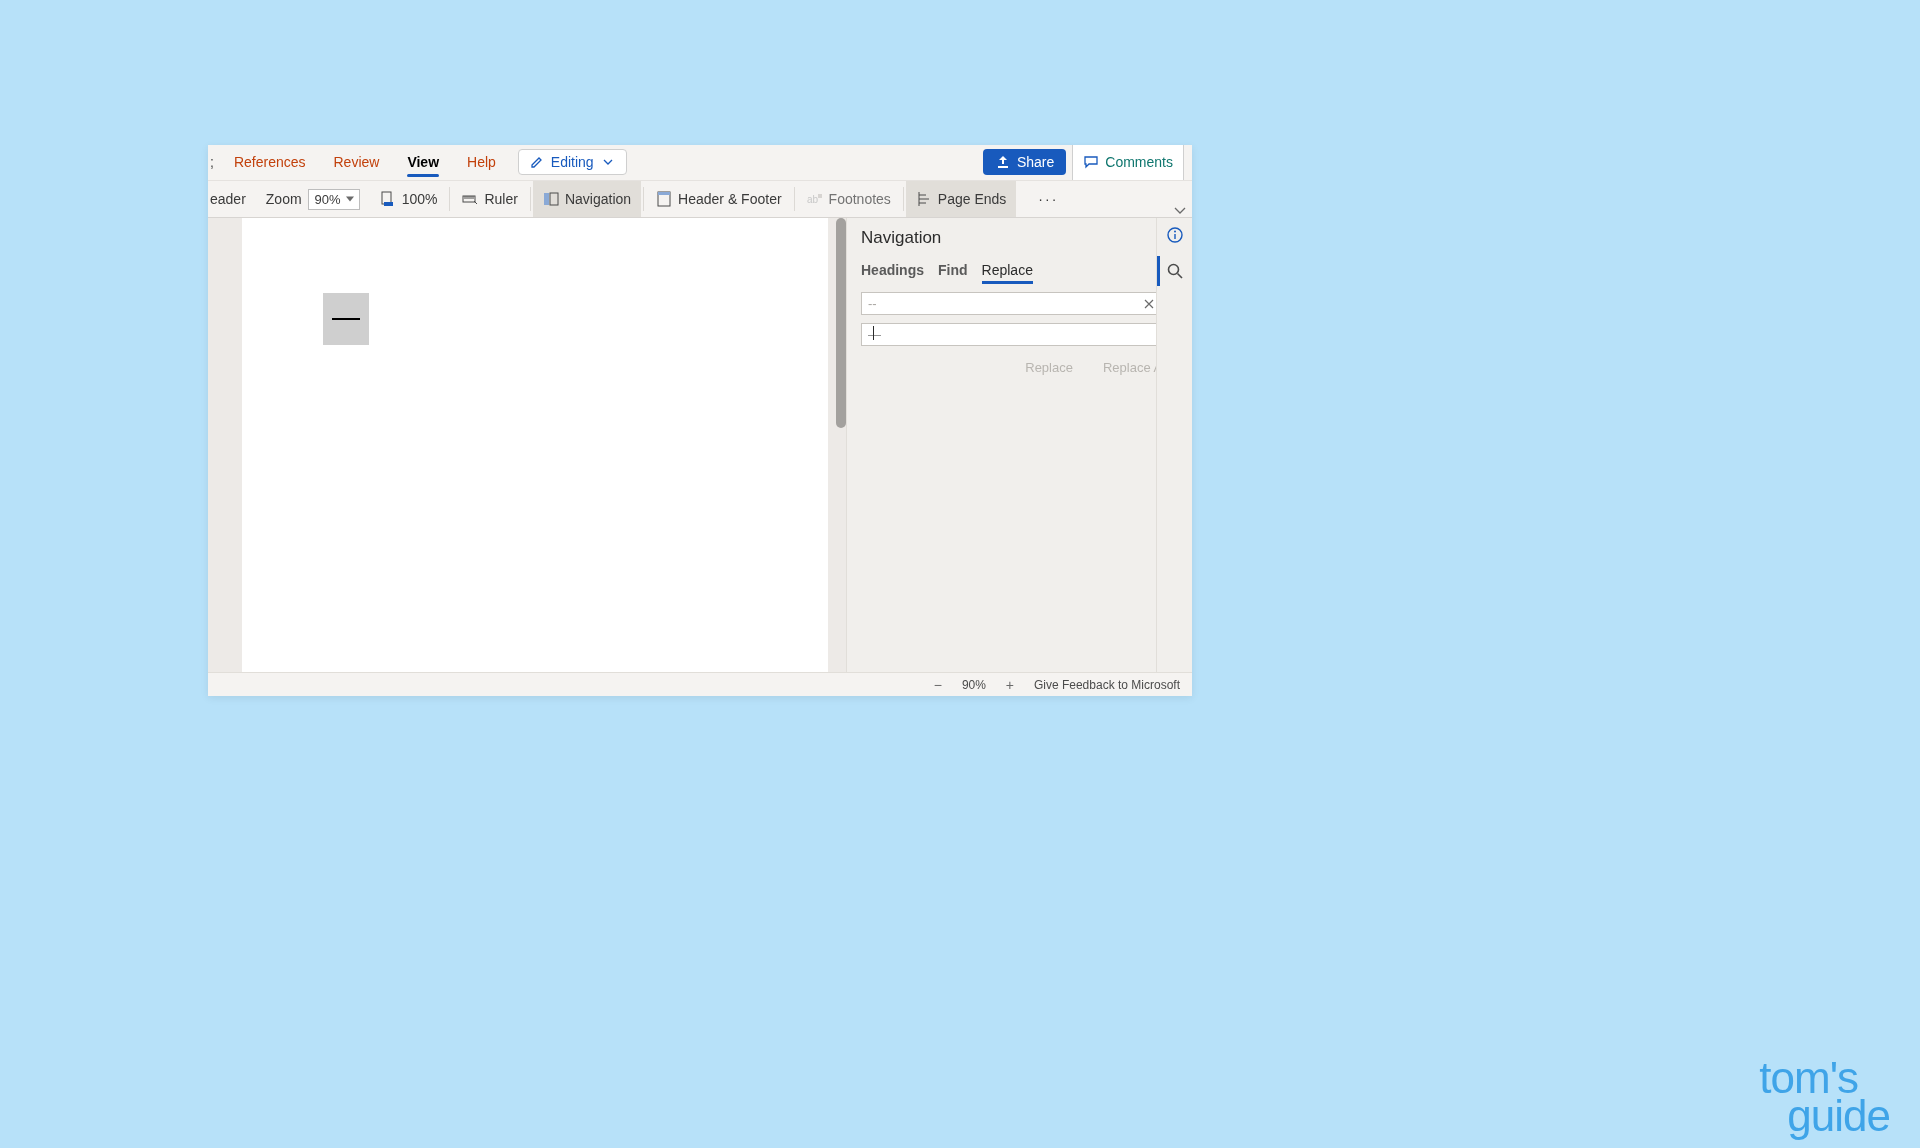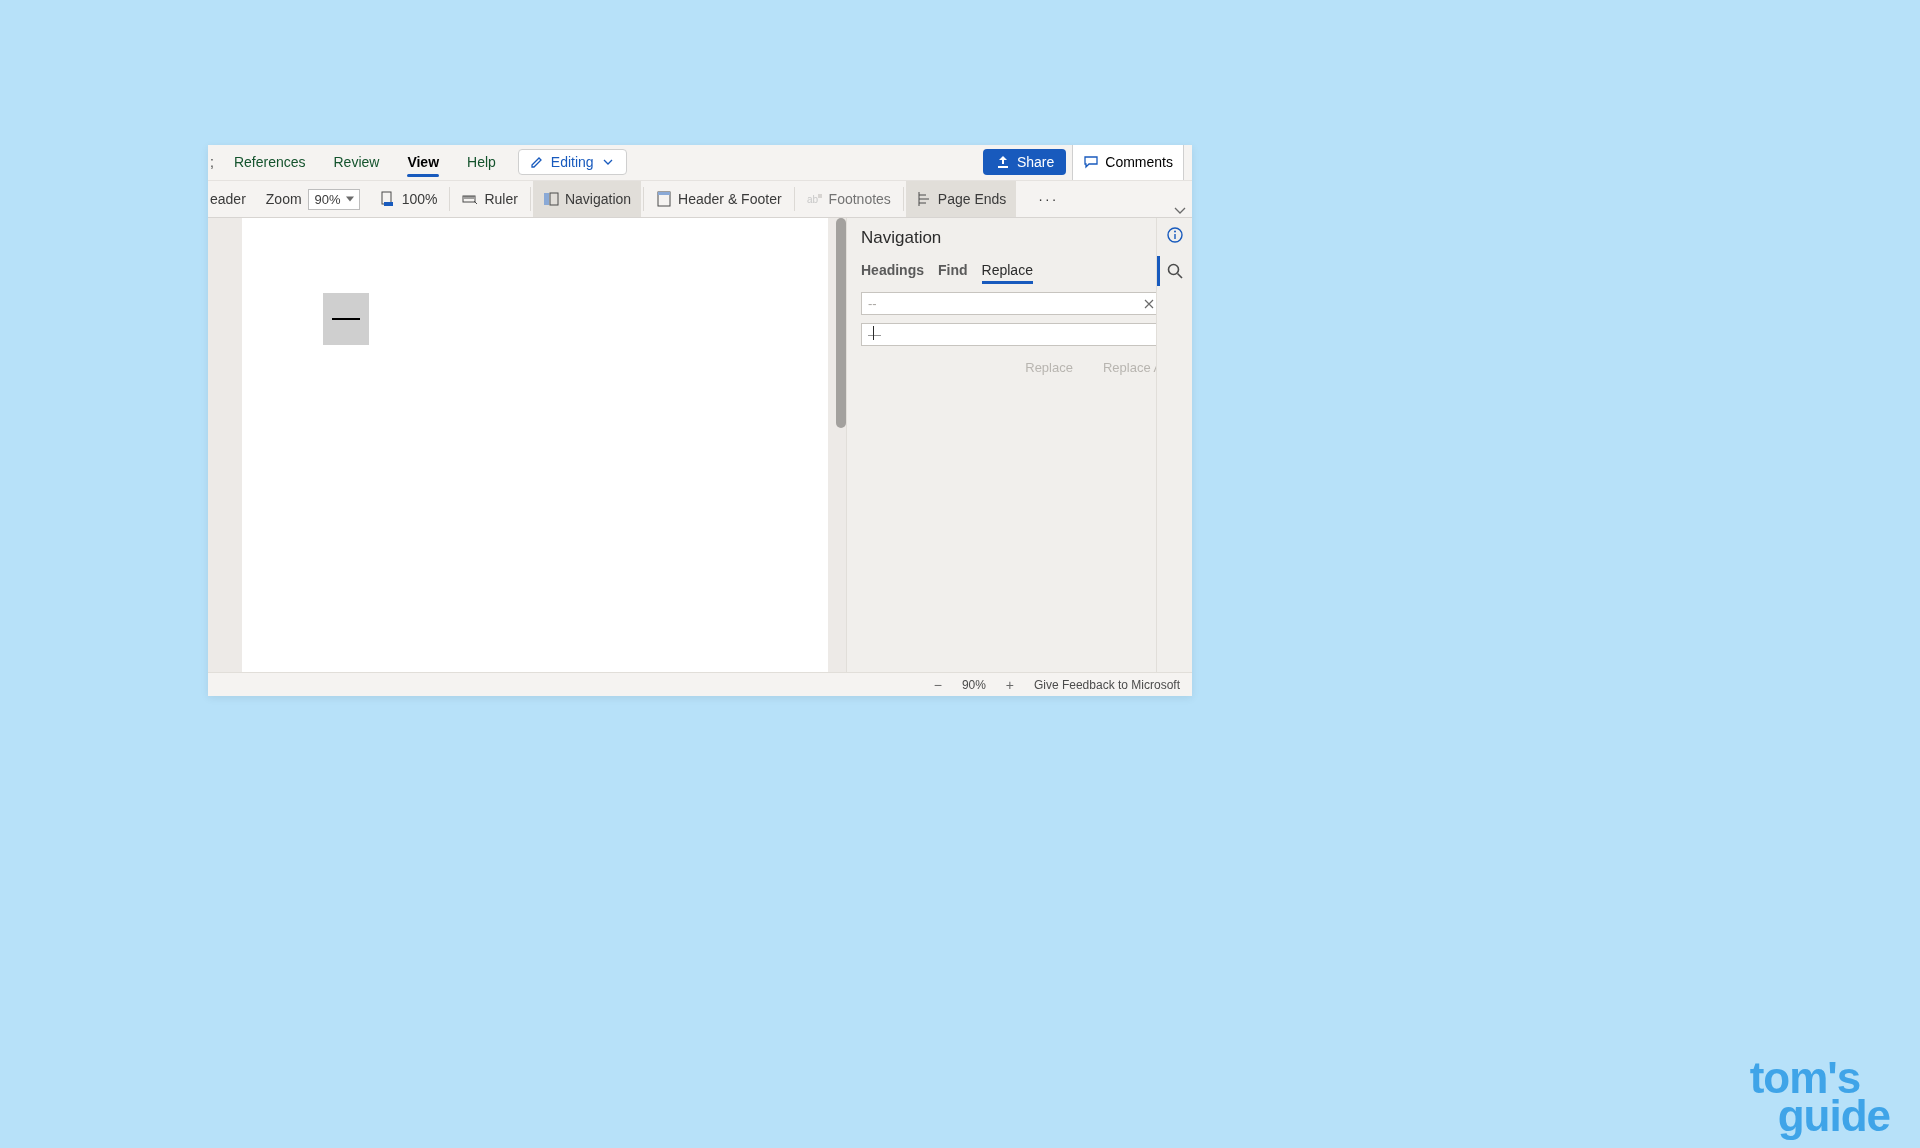--- a/index.html
+++ b/index.html
@@ -1,26 +1,26 @@
 <!DOCTYPE html>
 <html><head>
 <meta charset="utf-8">
 <style>
 * { margin: 0; padding: 0; box-sizing: border-box; font-family: "Segoe UI", Arial, sans-serif; }
 body { background: #b7e1f9; width: 1920px; height: 1148px; position: relative; overflow: hidden; }
 .app-frame { position: absolute; left: 208px; top: 145px; width: 984px; height: 551px; background: #f5f3f1; box-shadow: 0 2px 8px rgba(0,0,0,0.08); overflow: hidden; }
 .tab-row { display: flex; align-items: center; height: 35px; padding: 0 0 0 2px; background: #f5f3f1; border-bottom: 1px solid transparent; }
 .tab-row .cutoff { color: #4b4b4b; font-size: 14px; padding: 8px 6px 8px 0; cursor: default; }
-.tab-row .tab { color: #14532d; font-size: 14px; padding: 8px 14px; cursor: pointer; position: relative; }
+.tab-row .tab { color: #c2410c; font-size: 14px; padding: 8px 14px; cursor: pointer; position: relative; }
 .tab-row .tab.active { font-weight: 600; color: #000000; }
 .tab-row .tab.active::after { content: ""; position: absolute; left: 14px; right: 14px; bottom: 1px; height: 3px; background: #185abd; border-radius: 2px; }
 .tab-row .spacer { flex: 1; }
 .editing-btn { display: flex; align-items: center; gap: 6px; border: 1px solid #cfcfcf; background: #fff; color: #185abd; font-size: 14px; padding: 4px 10px; border-radius: 4px; margin-left: 8px; cursor: pointer; }
 .share-btn { display: flex; align-items: center; gap: 6px; background: #185abd; color: #fff; font-size: 14px; padding: 5px 12px; border-radius: 4px; border: none; cursor: pointer; margin-left: 43px; }
-.comments-btn { display: flex; align-items: center; gap: 6px; border: 1px solid #cfcfcf; background: #fff; color: #000000; font-size: 14px; padding: 16px 10px; border-radius: 4px; margin-left: 6px; margin-right: 8px; cursor: pointer; }
+.comments-btn { display: flex; align-items: center; gap: 6px; border: 1px solid #cfcfcf; background: #fff; color: #0f766e; font-size: 14px; padding: 16px 10px; border-radius: 4px; margin-left: 6px; margin-right: 8px; cursor: pointer; }
 .ribbon { display: flex; align-items: center; height: 38px; background: #f5f3f1; border-top: 1px solid #e5e2df; border-bottom: 1px solid #d7d4d1; padding: 0 2px; }
 .rib-item { display: flex; align-items: center; gap: 6px; padding: 0 10px; height: 100%; color: #3a3a3a; font-size: 14px; cursor: pointer; }
 .rib-item.disabled { color: #737373; }
 .rib-item.active { background: #e1ded9; }
 .rib-sep { width: 1px; height: 24px; background: #dcd9d5; margin: 0 2px; }
 .zoom-select { border: 1px solid #bdbdbd; background: #fff; padding: 2px 18px 2px 6px; font-size: 13px; position: relative; }
 .zoom-select::after { content: ""; position: absolute; right: 5px; top: 50%; transform: translateY(-50%); border-left: 4px solid transparent; border-right: 4px solid transparent; border-top: 5px solid #6a6a6a; }
 .icon-box { width: 16px; height: 16px; display: inline-flex; align-items: center; justify-content: center; }
 .chevron-expand { position: absolute; right: 6px; bottom: 2px; font-size: 10px; color: #6a6a6a; cursor: pointer; }
 .content-area { display: flex; height: calc(100% - 35px - 38px - 24px); background: #edeae7; position: relative; }
@@ -47,21 +47,21 @@
 .cursor-line { position: absolute; left: 12px; top: 3px; height: 14px; width: 1px; background: #2b2b2b; }
 .nav-actions { display: flex; gap: 30px; justify-content: flex-end; margin-top: 6px; padding-right: 10px; }
 .nav-actions .act { font-size: 13px; color: #b8b5b0; cursor: default; }
 .nav-results { margin-top: 16px; font-size: 13px; color: #4b4b4b; }
 .nav-results .line2 { margin-top: 6px; color: #4b4b4b; }
 .rail { position: absolute; right: 0; top: 73px; width: 36px; height: 100%; background: #f1efec; border-left: 1px solid #e1ded9; display: flex; flex-direction: column; align-items: center; padding-top: 8px; gap: 18px; }
 .rail .ricon { color: #185abd; cursor: pointer; display: flex; align-items: center; justify-content: center; width: 100%; position: relative; }
 .rail .ricon.active::before { content: ""; position: absolute; left: 0; top: -6px; bottom: -6px; width: 3px; background: #185abd; }
 .status-bar { position: absolute; left: 0; right: 0; bottom: 0; height: 24px; background: #f5f3f1; border-top: 1px solid #e1ded9; display: flex; align-items: center; justify-content: flex-end; padding: 0 12px; gap: 16px; font-size: 12px; color: #4b4b4b; }
 .status-bar .zbtn { cursor: pointer; font-size: 14px; color: #6a6a6a; width: 16px; text-align: center; }
-.watermark { position: absolute; right: 30px; bottom: 14px; color: #3fa4e8; font-weight: 700; font-size: 44px; line-height: 0.85; letter-spacing: -1px; font-family: Arial, sans-serif; }
+.watermark { position: absolute; right: 30px; bottom: 14px; color: #3fa4e8; font-weight: 400; font-size: 44px; line-height: 0.85; letter-spacing: -1px; font-family: Arial, sans-serif; }
 .watermark .l1 { display: block; }
 .watermark .l2 { display: block; margin-left: 28px; }
 svg { display: block; }
 </style>
 </head>
 <body>
 
 <div class="app-frame">
 
   <div class="tab-row">

